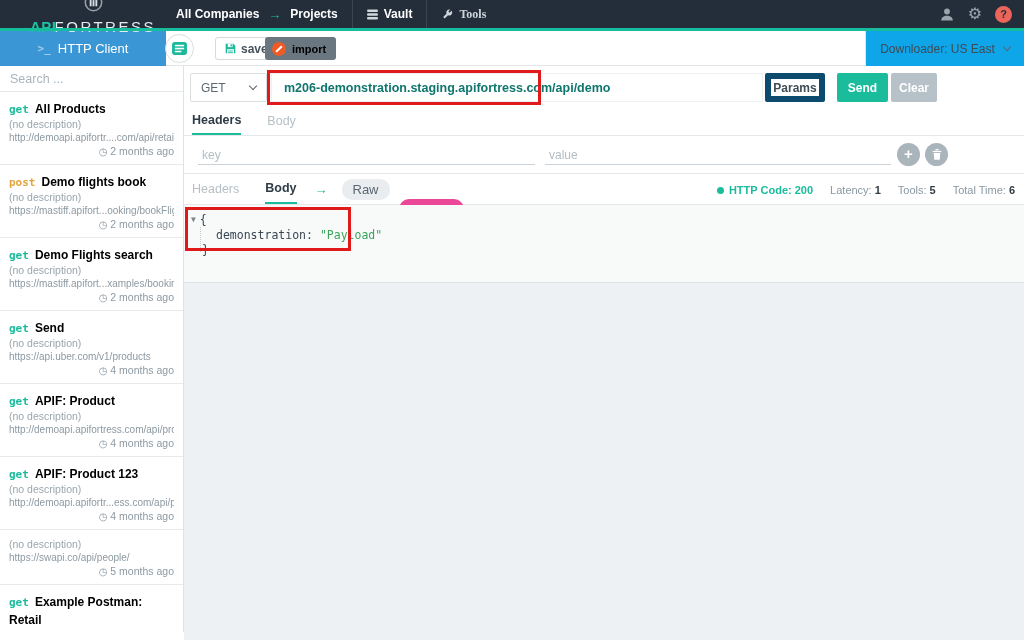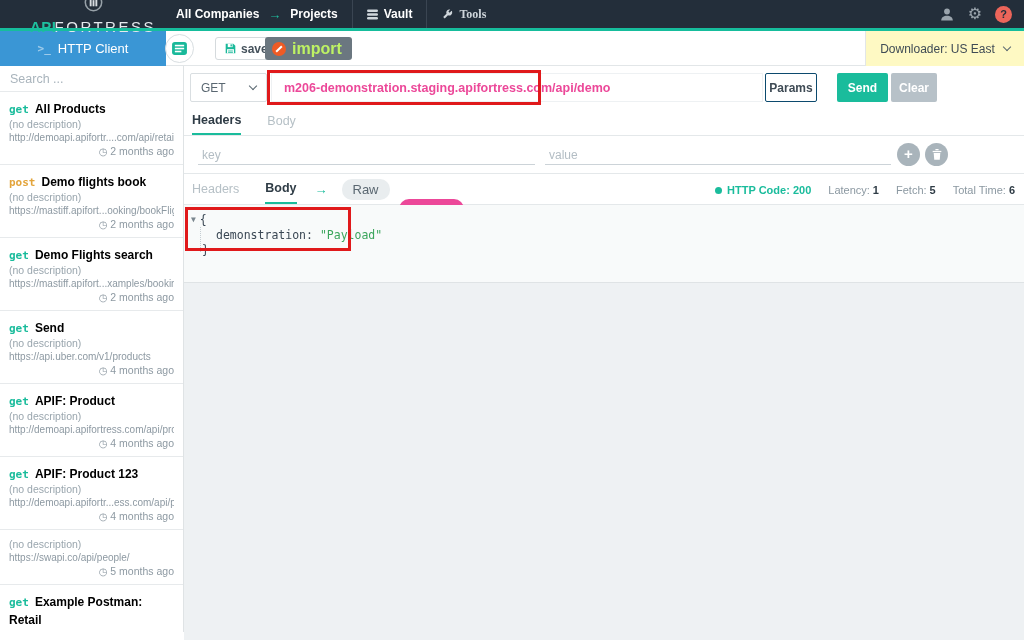--- a/index.html
+++ b/index.html
@@ -20,24 +20,24 @@
   .help-circle { width:17px; height:17px; border-radius:50%; background:#ec655a; color:#232e3a; font-size:11px; font-weight:bold; display:flex; align-items:center; justify-content:center; }
 
   .accent-line { position:absolute; top:28px; left:0; right:0; height:3px; background:#16bd9c; z-index:10; }
 
   
   .toolbar { position:absolute; top:31px; left:0; right:0; height:35px; background:#fff; border-bottom:1px solid #e2e6e8; z-index:5; }
   .hc-header { position:absolute; left:0; top:0; width:166px; height:35px; background:#3a96d5; color:#fff; display:flex; align-items:center; justify-content:center; gap:7px; font-size:13px; }
   .hc-prompt { font-family:"DejaVu Sans Mono", monospace; color:rgba(255,255,255,.5); font-size:11px; font-weight:bold; }
   .circle-btn { position:absolute; left:165px; top:3px; width:29px; height:29px; border-radius:50%; background:#fff; border:1px solid #d8dee1; display:flex; align-items:center; justify-content:center; cursor:pointer; }
   .save-btn { position:absolute; left:215px; top:6px; height:23px; padding:0 9px; background:#fff; border:1px solid #d5dadd; border-radius:3px; display:flex; align-items:center; gap:5px; font-size:12px; font-weight:bold; color:#45525c; cursor:pointer; }
-  .import-btn { position:absolute; left:265px; top:6px; height:23px; padding:0 10px 0 7px; background:#6b7780; border:none; border-radius:3px; display:flex; align-items:center; gap:6px; font-size:16px; font-weight:bold; color:#bef264; cursor:pointer; }
+  .import-btn { position:absolute; left:265px; top:6px; height:23px; padding:0 10px 0 7px; background:#6b7780; border:none; border-radius:3px; display:flex; align-items:center; gap:6px; font-size:11px; font-weight:bold; color:#000000; cursor:pointer; }
   .pm-icon { width:14px; height:14px; border-radius:50%; background:#ef5b25; position:relative; }
   .pm-icon::after { content:''; position:absolute; width:8px; height:2px; background:#fff; transform:rotate(-45deg); top:6px; left:3px; }
-  .downloader { position:absolute; right:0; top:0; width:159px; height:35px; background:#fef9c3; border-left:1px solid #e2e6e8; display:flex; align-items:center; justify-content:center; gap:9px; font-size:12px; color:#3f4b55; cursor:pointer; }
+  .downloader { position:absolute; right:0; top:0; width:159px; height:35px; background:#0ea5e9; border-left:1px solid #e2e6e8; display:flex; align-items:center; justify-content:center; gap:9px; font-size:12px; color:#3f4b55; cursor:pointer; }
   .chev-down { width:6px; height:6px; border-right:1.5px solid #5a6771; border-bottom:1.5px solid #5a6771; transform:rotate(45deg); margin-top:-3px; }
 
   
   .sidebar { position:absolute; top:66px; left:0; width:184px; bottom:8px; background:#fff; border-right:1px solid #dfe3e5; overflow:hidden; }
   .search-row { height:26px; border-bottom:1px solid #e7eaec; display:flex; align-items:center; }
   .search-row input { border:none; outline:none; width:100%; padding:0 10px; font-size:12.5px; color:#5a6771; font-family:"Liberation Sans",sans-serif; }
   .search-row input::placeholder { color:#a9b4bc; }
   .side-item { padding:7px 9px 6px; border-bottom:1px solid #e7eaec; cursor:pointer; }
   .method { font-family:"DejaVu Sans Mono", monospace; font-size:11px; font-weight:bold; margin-right:6px; }
   .method.get { color:#1abc9c; }
@@ -46,25 +46,25 @@
   .item-desc { color:#9aa6ae; font-size:10.5px; margin-top:1px; line-height:13px; }
   .item-url { color:#8d99a2; font-size:10px; margin-top:1px; line-height:12px; white-space:nowrap; overflow:hidden; }
   .item-ago { text-align:right; color:#8d99a2; font-size:10.5px; margin-top:1px; line-height:13px; }
   .clock { font-size:10px; margin-right:3px; }
 
   
   .main { position:absolute; top:66px; left:184px; right:0; bottom:0; background:#fff; }
   .req-row { position:absolute; top:0; left:0; right:0; height:69px; }
   .method-select { position:absolute; left:6px; top:7px; width:77px; height:29px; border:1px solid #d9dee1; border-radius:2px; background:#fff; display:flex; align-items:center; font-size:12px; color:#5a6771; padding:0 10px; cursor:pointer; }
   .method-select .chev-down { margin-left:auto; }
-  .url-input { position:absolute; left:87px; top:7px; width:492px; height:29px; border:1px solid #eef1f3; background:#fff; font-size:12.5px; font-weight:bold; color:#ec4899; padding:0 12px; outline:none; font-family:"Liberation Sans",sans-serif; }
+  .url-input { position:absolute; left:87px; top:7px; width:492px; height:29px; border:1px solid #eef1f3; background:#fff; font-size:12.5px; font-weight:bold; color:#0f766e; padding:0 12px; outline:none; font-family:"Liberation Sans",sans-serif; }
   .annotation { position:absolute; border:3px solid #e0191b; z-index:6; pointer-events:none; }
   .anno-url { left:83px; top:4px; width:274px; height:35px; }
   .btn { position:absolute; top:7px; height:29px; border-radius:2px; font-size:12px; font-weight:bold; display:flex; align-items:center; justify-content:center; cursor:pointer; border:none; font-family:"Liberation Sans",sans-serif; }
-  .params-btn { left:581px; width:52px; background:#fff; border:1px solid #0c4a6e; color:#3f4b55; }
+  .params-btn { left:581px; width:60px; background:#fff; border:6px solid #0c4a6e; color:#3f4b55; }
   .send-btn { left:653px; width:51px; background:#1abc9c; color:#fff; }
   .clear-btn { left:707px; width:46px; background:#b7c1c8; color:#fff; }
   .req-tabs { position:absolute; left:8px; top:40px; height:29px; display:flex; align-items:center; gap:26px; font-size:12.5px; }
   .tab { color:#b6c0c6; cursor:pointer; height:29px; display:flex; align-items:center; }
   .tab.active { color:#2f3c46; font-weight:bold; border-bottom:2px solid #1abc9c; }
 
   .kv-row { position:absolute; top:69px; left:0; right:0; height:38px; border-top:1px solid #e4e8ea; background:#fff; }
   .kv-input { position:absolute; top:10px; border:none; border-bottom:1px solid #ccd3d8; outline:none; font-size:12px; color:#5a6771; padding:2px 4px; background:transparent; font-family:"Liberation Sans",sans-serif; }
   .kv-input::placeholder { color:#b3bdc4; }
   .key-input { left:14px; width:337px; }
@@ -265,21 +265,21 @@
     <span class="tab active">Body</span>
     <span class="resp-arrow">→</span>
     <span class="pill pill-raw">Raw</span>
     <span class="pill pill-parsed">Parsed</span>
     <div class="stats">
       <span class="stat-http">
         <span class="dot"></span>
         <span><span>HTTP Code:</span> <span>200</span></span>
       </span>
       <span><span class="stat-label">Latency:</span><span class="stat-value">1</span></span>
-      <span><span class="stat-label">Fetch:</span><span class="stat-value">5</span></span>
+      <span><span class="stat-label">Tools:</span><span class="stat-value">5</span></span>
       <span><span class="stat-label">Total Time:</span><span class="stat-value">6</span></span>
     </div>
   </div>
 
   <div class="resp-body">
     <div class="json-guide"></div>
     <div class="json">
       <div><span class="caret">▼</span><span>{</span></div>
       <div class="json-line2"><span>demonstration:</span> <span class="json-value">"Payload"</span></div>
       <div class="json-line3">}</div>

